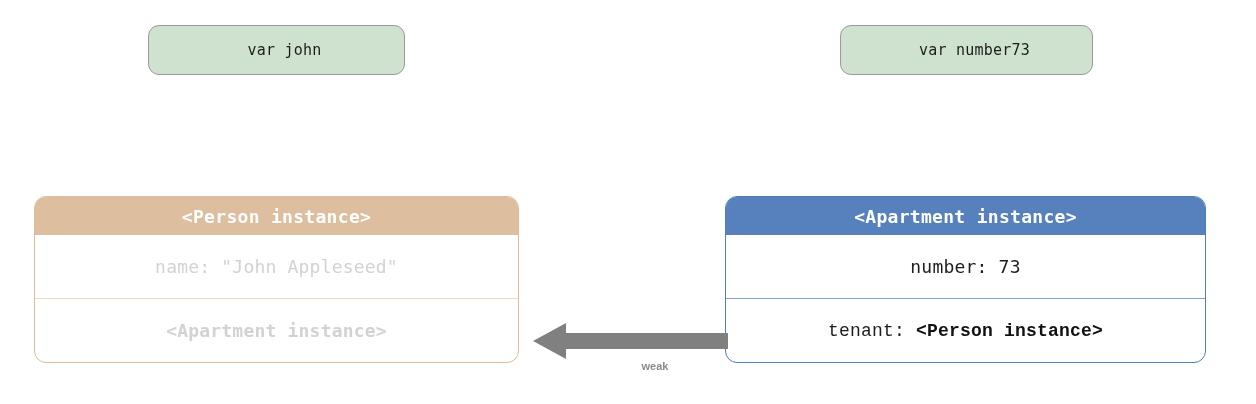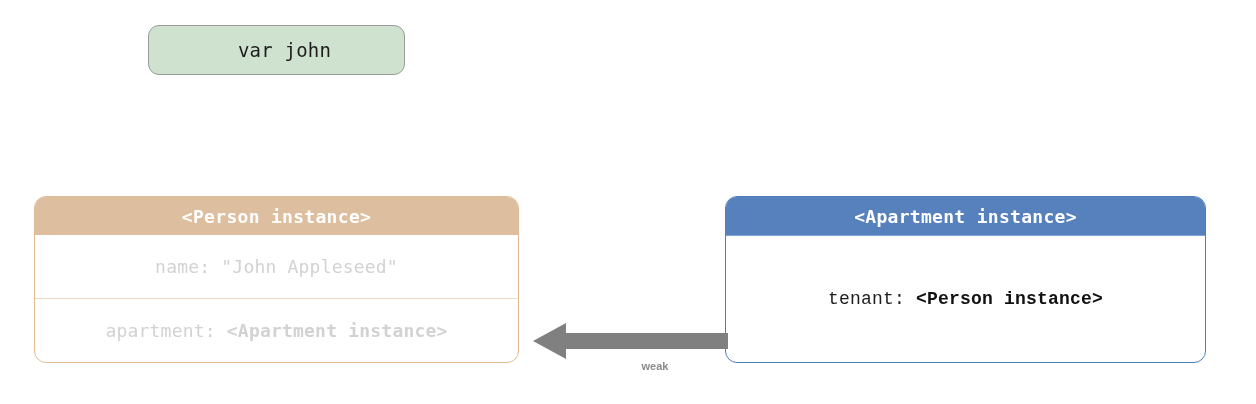--- a/index.html
+++ b/index.html
@@ -22,21 +22,21 @@
   .var-box {
     position: absolute;
     box-sizing: border-box;
     background: #cfe2cf;
     border: 1.6px solid #9a9a9a;
     border-radius: 11px;
     display: flex;
     align-items: center;
     justify-content: center;
     font-family: "DejaVu Sans Mono", monospace;
-    font-size: 19px;
+    font-size: 15px;
     color: #1d1d1d;
     letter-spacing: 0.2px;
     padding-left: 16px;
   }
   #var-john-box  { left: 148px; top: 25px; width: 257px; height: 50px; }
   #var-number-box{ left: 840px; top: 25px; width: 253px; height: 50px; }
 
   
   .instance {
     position: absolute;
@@ -114,36 +114,42 @@
 </style>
 </head>
 <body>
 
 <div id="canvas">
 
   <div class="var-box" id="var-john-box">
     <span>var john</span>
   </div>
 
+  <div class="var-box" id="var-number-box">
+    <span>var number73</span>
+  </div>
 
   <div class="instance" id="person-instance">
     <div class="hdr">
       <span>&lt;Person instance&gt;</span>
     </div>
     <div class="row">
       <span>name: "John Appleseed"</span>
     </div>
     <div class="row divider">
-      <span>apartment: </span><span class="strong">&lt;Apartment instance&gt;</span>
+      <span class="strong">&lt;Apartment instance&gt;</span>
     </div>
   </div>
 
   <div class="instance" id="apartment-instance">
     <div class="hdr">
       <span>&lt;Apartment instance&gt;</span>
+    </div>
+    <div class="row">
+      <span>number: 73</span>
     </div>
     <div class="row divider">
       <span>tenant: </span><span class="strong">&lt;Person instance&gt;</span>
     </div>
   </div>
 
   <svg id="weak-arrow" viewBox="0 0 200 46">
     <polygon points="5,23 38,5 38,15 200,15 200,31 38,31 38,41" fill="#808080"></polygon>
   </svg>
 

